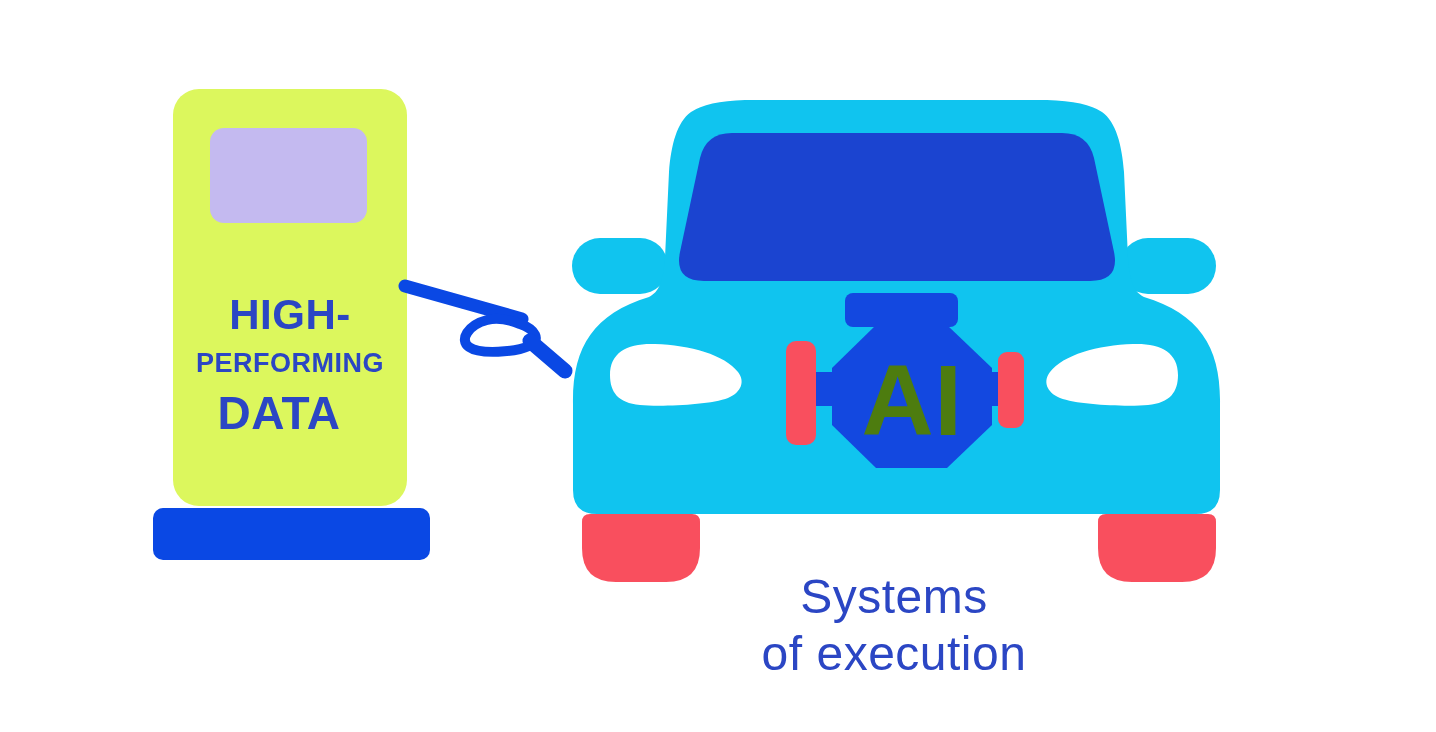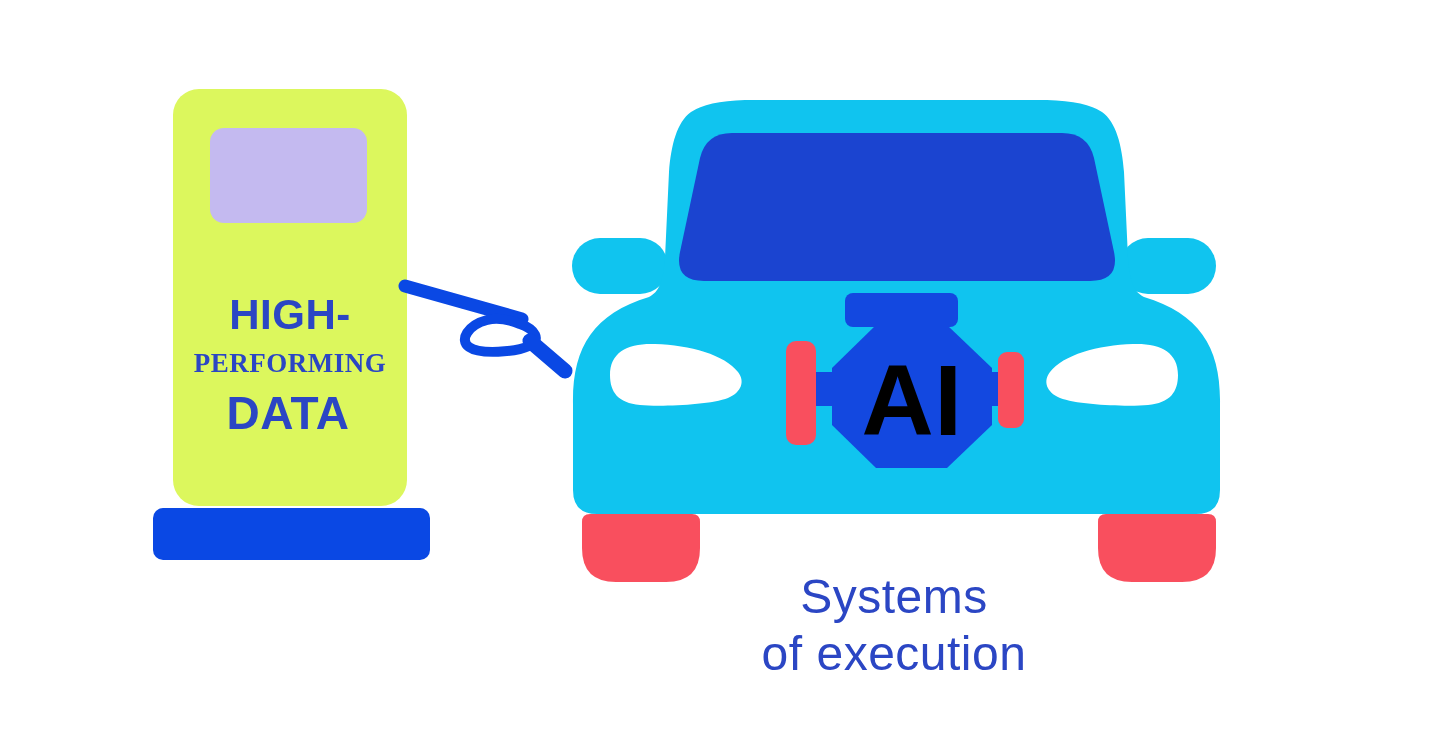--- a/index.html
+++ b/index.html
@@ -22,29 +22,29 @@
   }
   .label {
     position: absolute;
     text-align: center;
     white-space: pre-line;
     font-weight: 800;
     letter-spacing: 0.5px;
   }
   .pump-text { color: #2b46c4; }
   .pump-line1 { left: 173px; top: 292px; width: 234px; font-size: 42px; line-height: 46px; }
-  .pump-line2 { left: 163px; top: 348px; width: 254px; font-size: 27px; line-height: 30px; font-family: Liberation Serif, serif; }
-  .pump-line3 { left: 174px; top: 388px; width: 228px; font-size: 46px; line-height: 50px; text-align: center; }
+  .pump-line2 { left: 163px; top: 348px; width: 254px; font-size: 27px; line-height: 30px; }
+  .pump-line3 { left: 165px; top: 388px; width: 228px; font-size: 46px; line-height: 50px; text-align: center; }
   .windshield-text {
     left: 697px; top: 153px; width: 400px;
     color: #ffffff; font-size: 43px; line-height: 52px; font-weight: 700;
   }
   .engine-text {
     left: 832px; top: 348px; width: 160px;
-    color: #000000; font-size: 100px; line-height: 104px; font-weight: 700;
+    color: #4d7c0f; font-size: 100px; line-height: 104px; font-weight: 700;
   }
   .caption-text {
     left: 644px; top: 568px; width: 500px;
     color: #2b46c4; font-size: 48px; line-height: 57px; font-weight: 400;
   }
 </style>
 </head>
 <body>
 
 <div class="stage">

